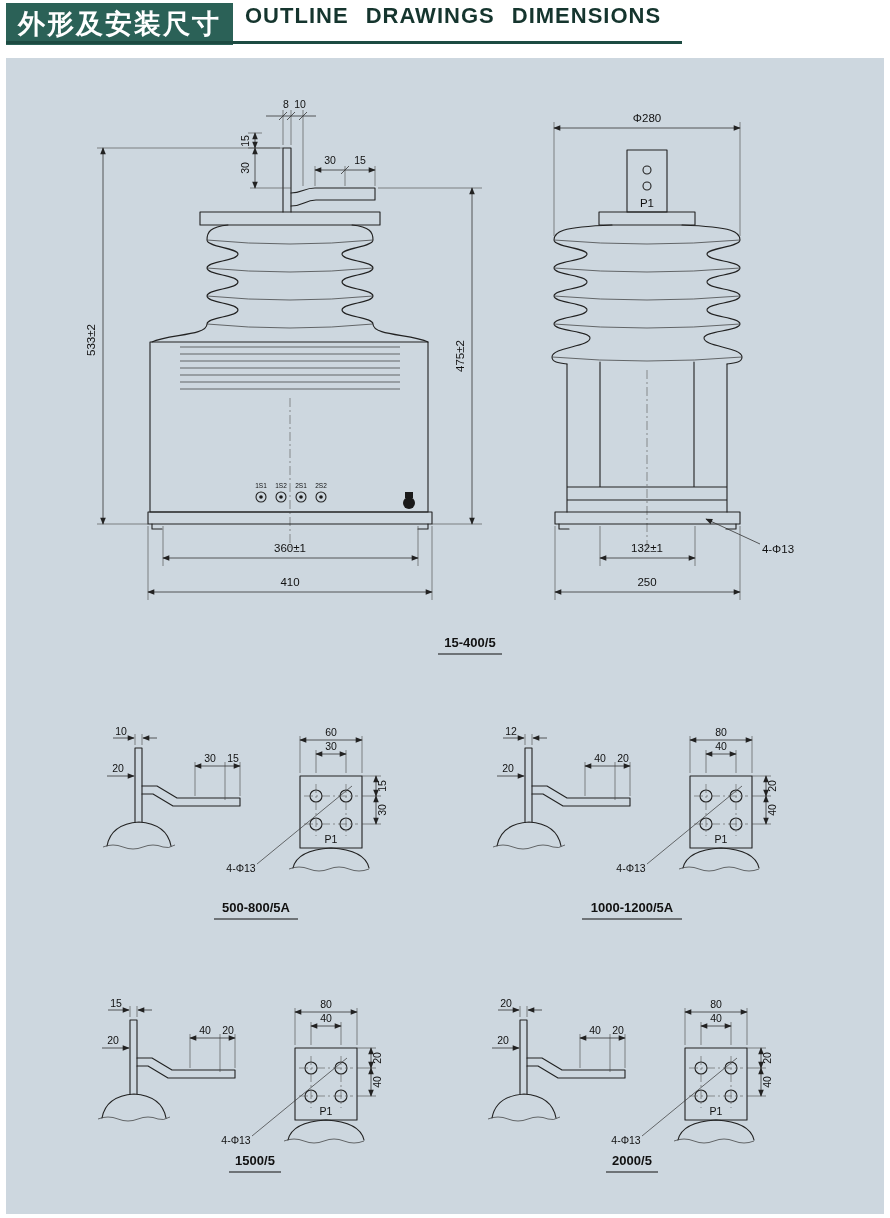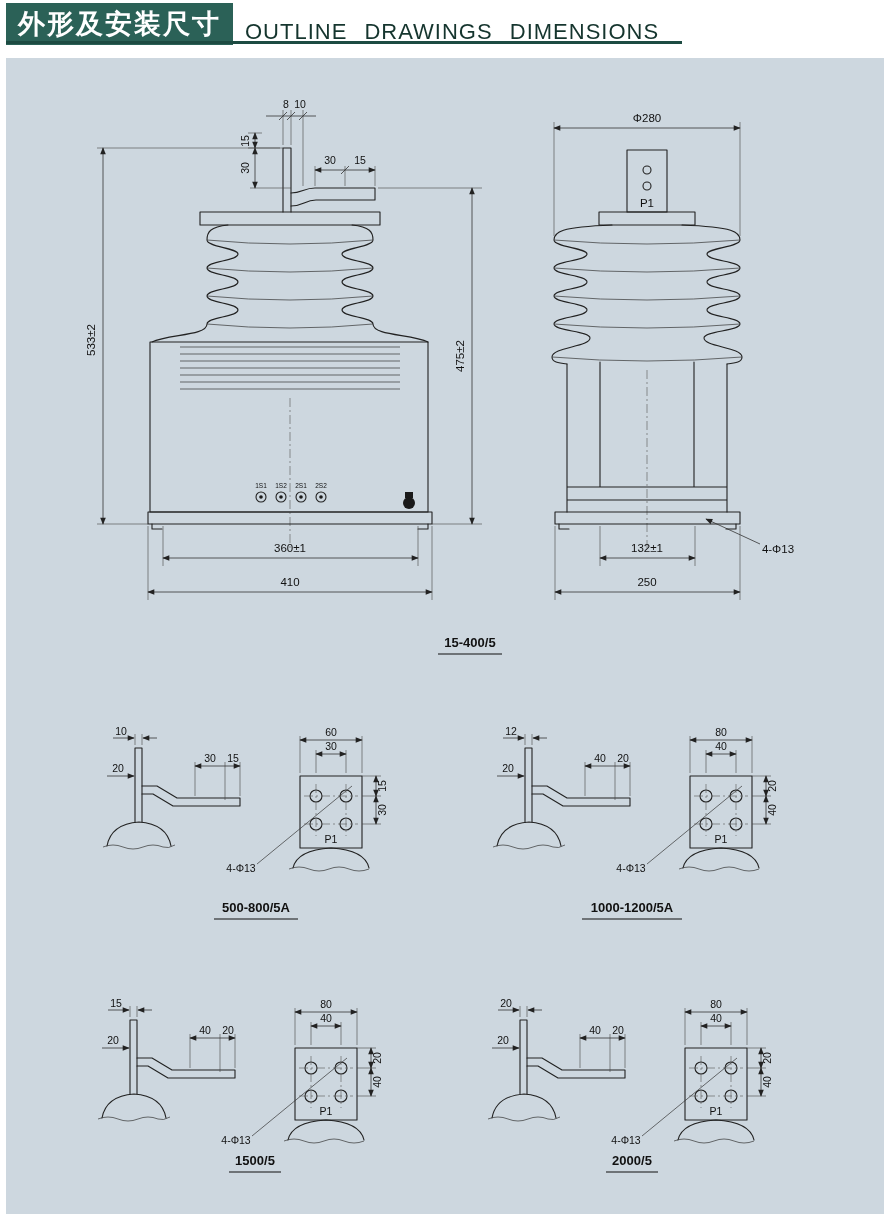--- a/index.html
+++ b/index.html
@@ -1,22 +1,22 @@
 <!DOCTYPE html>
 <html><head>
 <meta charset="utf-8">
 <style>
   html,body{margin:0;padding:0;background:#e8e8e8;}
   .page{position:relative;width:890px;height:1218px;background:#ffffff;overflow:hidden;
         font-family:"Liberation Sans","DejaVu Sans",sans-serif;}
   .drawing-svg{position:absolute;top:0;left:0;}
-  .header{position:absolute;top:3px;left:6px;display:flex;align-items:flex-end;gap:12px;z-index:5;}
+  .header{position:absolute;top:3px;left:6px;display:flex;align-items:flex-start;gap:12px;z-index:5;}
   .header-badge{background:#2b6157;color:#ffffff;font-size:27px;font-weight:bold;
                 padding:3px 12px;letter-spacing:2px;display:flex;align-items:center;}
-  .header-en{display:flex;align-items:center;color:#15352e;font-size:22px;font-weight:normal;
+  .header-en{display:flex;align-items:center;color:#15352e;font-size:22px;font-weight:bold;
              letter-spacing:1px;word-spacing:10px;}
   .header-rule{position:absolute;top:41px;left:6px;width:676px;height:3px;background:#1d4b42;z-index:5;}
 
   
   .obj{stroke:#222;stroke-width:1.1;fill:none;stroke-linecap:round;stroke-linejoin:round;}
   .thin{stroke:#333;stroke-width:0.7;fill:none;}
   .ext{stroke:#444;stroke-width:0.6;fill:none;}
   .dim{stroke:#333;stroke-width:0.8;fill:none;}
   .cl{stroke:#555;stroke-width:0.6;fill:none;stroke-dasharray:9 3 2 3;}
   .dt{font-size:10.5px;fill:#111;text-anchor:middle;}

